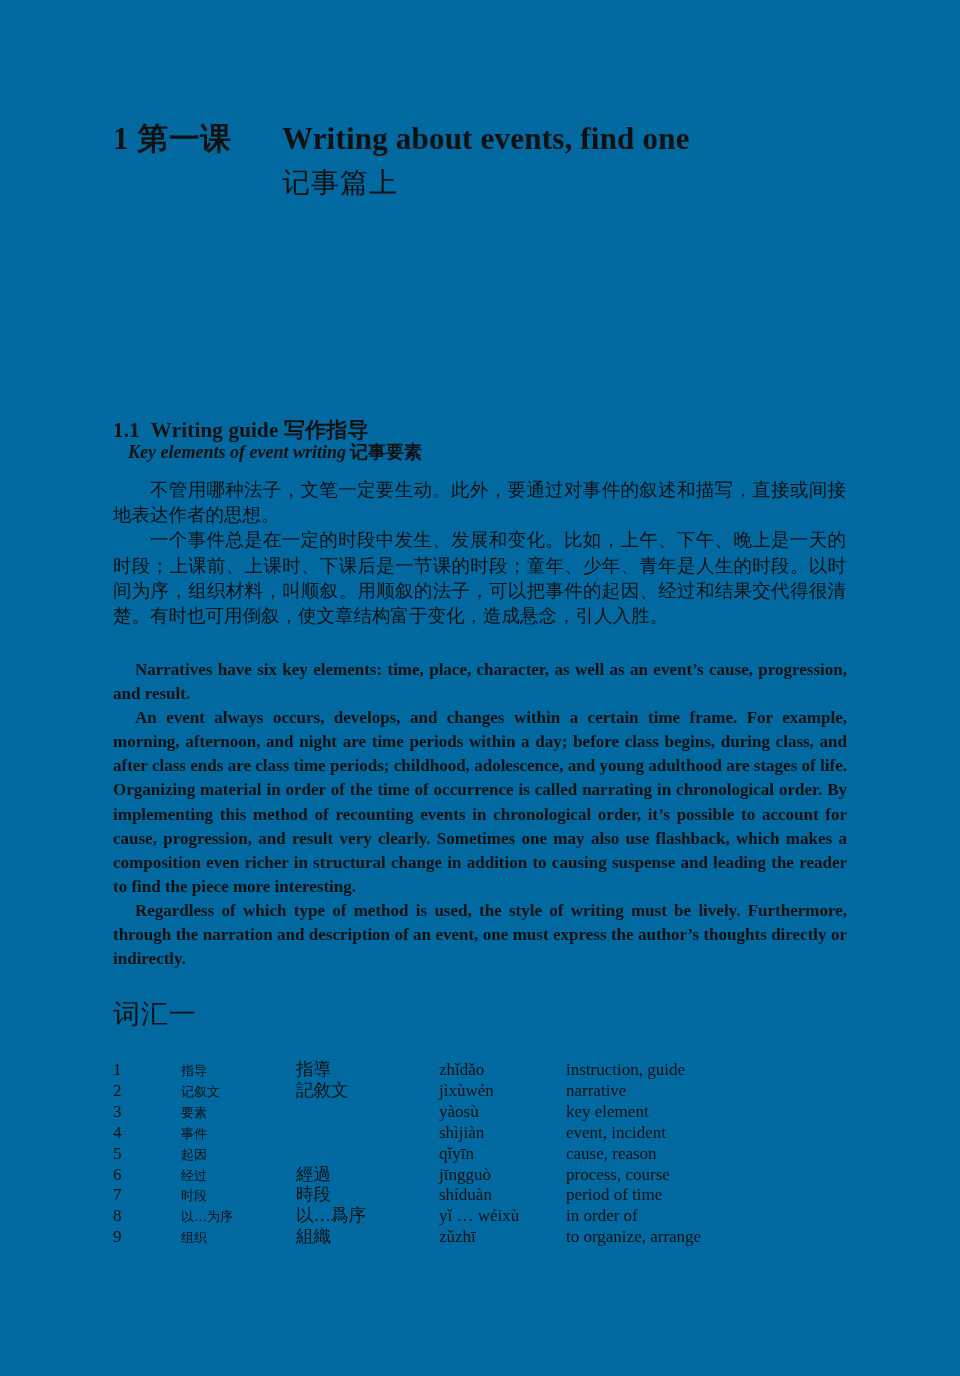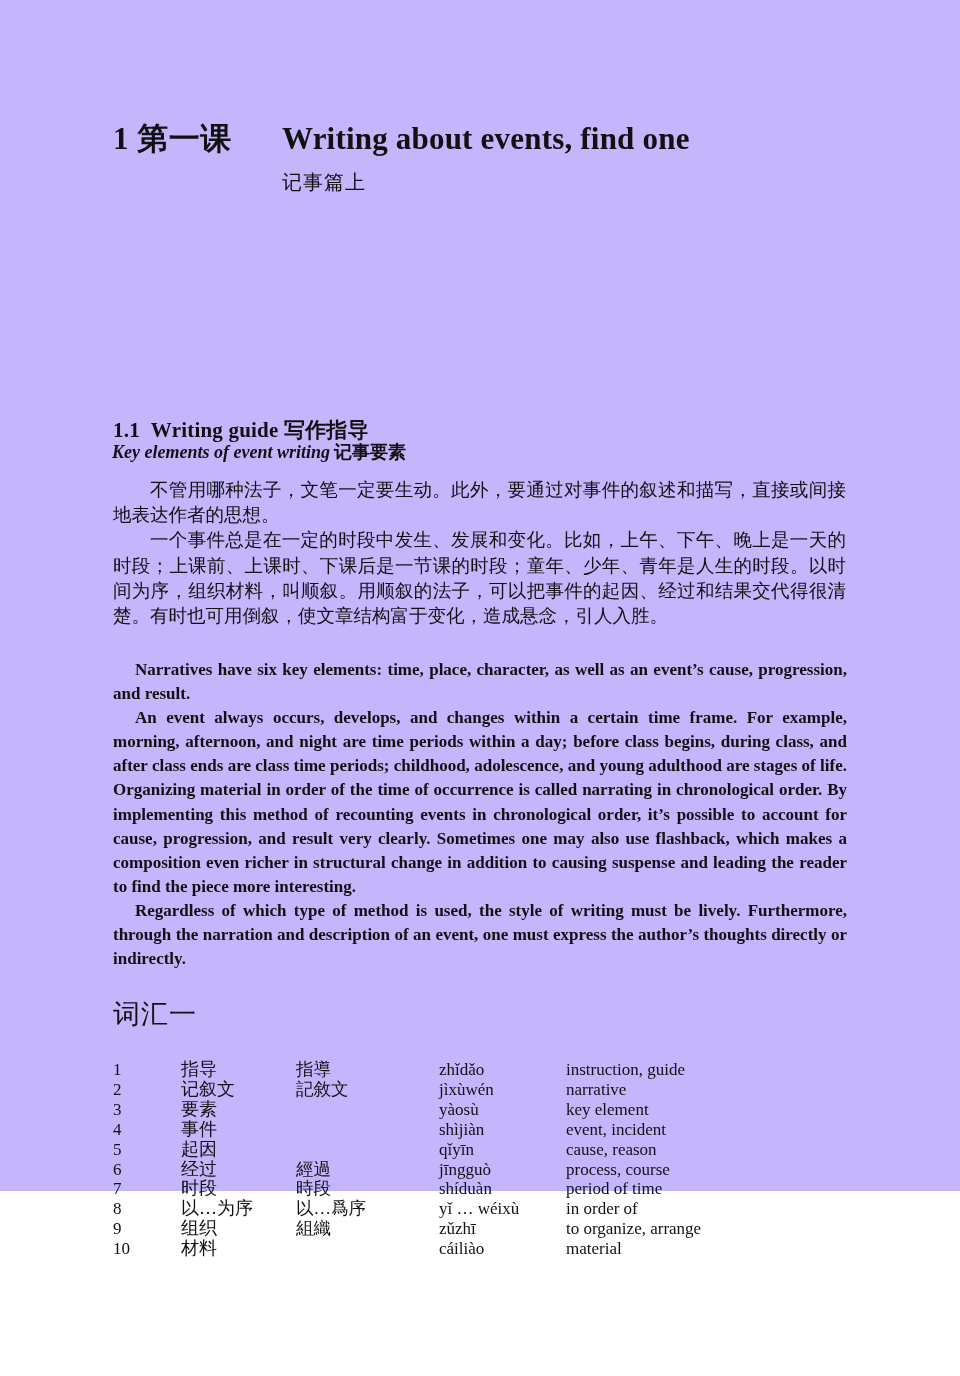--- a/index.html
+++ b/index.html
@@ -15,22 +15,22 @@
     font-family: "Liberation Serif", "DejaVu Serif", serif;
     color: #111111;
     overflow: hidden;
   }
 
   .page {
     position: absolute;
     left: 0;
     top: 0;
     width: 960px;
-    height: 1191px;
-    background: #c4b5fd;
+    height: 1376px;
+    background: #0369a1;
   }
 
   
   .chapter-title {
     position: absolute;
     left: 113px;
     top: 118px;
     width: 760px;
   }
 
@@ -59,21 +59,21 @@
     font-family: "Liberation Serif", "DejaVu Serif", serif;
     font-weight: bold;
     font-size: 31px;
     line-height: 41px;
     letter-spacing: 0.2px;
   }
 
   .chapter-title-cn-sub {
     font-family: "Liberation Serif", "DejaVu Serif", serif;
     font-weight: normal;
-    font-size: 20px;
+    font-size: 28px;
     line-height: 41px;
     margin-top: 3px;
     letter-spacing: 1px;
   }
 
   
   .section-heading {
     position: absolute;
     left: 113px;
     top: 391px;
@@ -86,21 +86,21 @@
   .section-heading .sec-num {
     margin-right: 11px;
   }
   .section-heading .sec-cn {
     font-weight: bold;
   }
 
   
   .sub-heading {
     position: absolute;
-    left: 112px;
+    left: 128px;
     top: 440px;
     font-size: 18px;
     line-height: 24px;
     font-weight: bold;
     font-style: italic;
   }
   .sub-heading .sub-cn {
     font-style: normal;
     font-weight: bold;
     margin-left: 4px;
@@ -163,21 +163,21 @@
   .vocab-table tr {
     height: 19.9px;
   }
   .vocab-table td {
     padding: 0;
     vertical-align: baseline;
     line-height: 19.9px;
     white-space: nowrap;
   }
   .col-num   { width: 68px; }
-  .col-simp  { width: 115px; font-size: 18px; }
+  .col-simp  { width: 115px; font-size: 13px; }
   .col-trad  { width: 143px; font-size: 17.5px; }
   .col-pin   { width: 127px; }
   .col-eng   { width: 287px; }
 </style>
 </head>
 <body>
 
 <div class="page">
 
   <div class="chapter-title">
@@ -269,23 +269,16 @@
         <td class="col-pin">yǐ … wéixù</td>
         <td class="col-eng">in order of</td>
       </tr>
       <tr>
         <td class="col-num">9</td>
         <td class="col-simp">组织</td>
         <td class="col-trad">組織</td>
         <td class="col-pin">zǔzhī</td>
         <td class="col-eng">to organize, arrange</td>
       </tr>
-      <tr>
-        <td class="col-num">10</td>
-        <td class="col-simp">材料</td>
-        <td class="col-trad"></td>
-        <td class="col-pin">cáiliào</td>
-        <td class="col-eng">material</td>
-      </tr>
     </tbody>
   </table>
 
 </div>
 
 </body></html>

